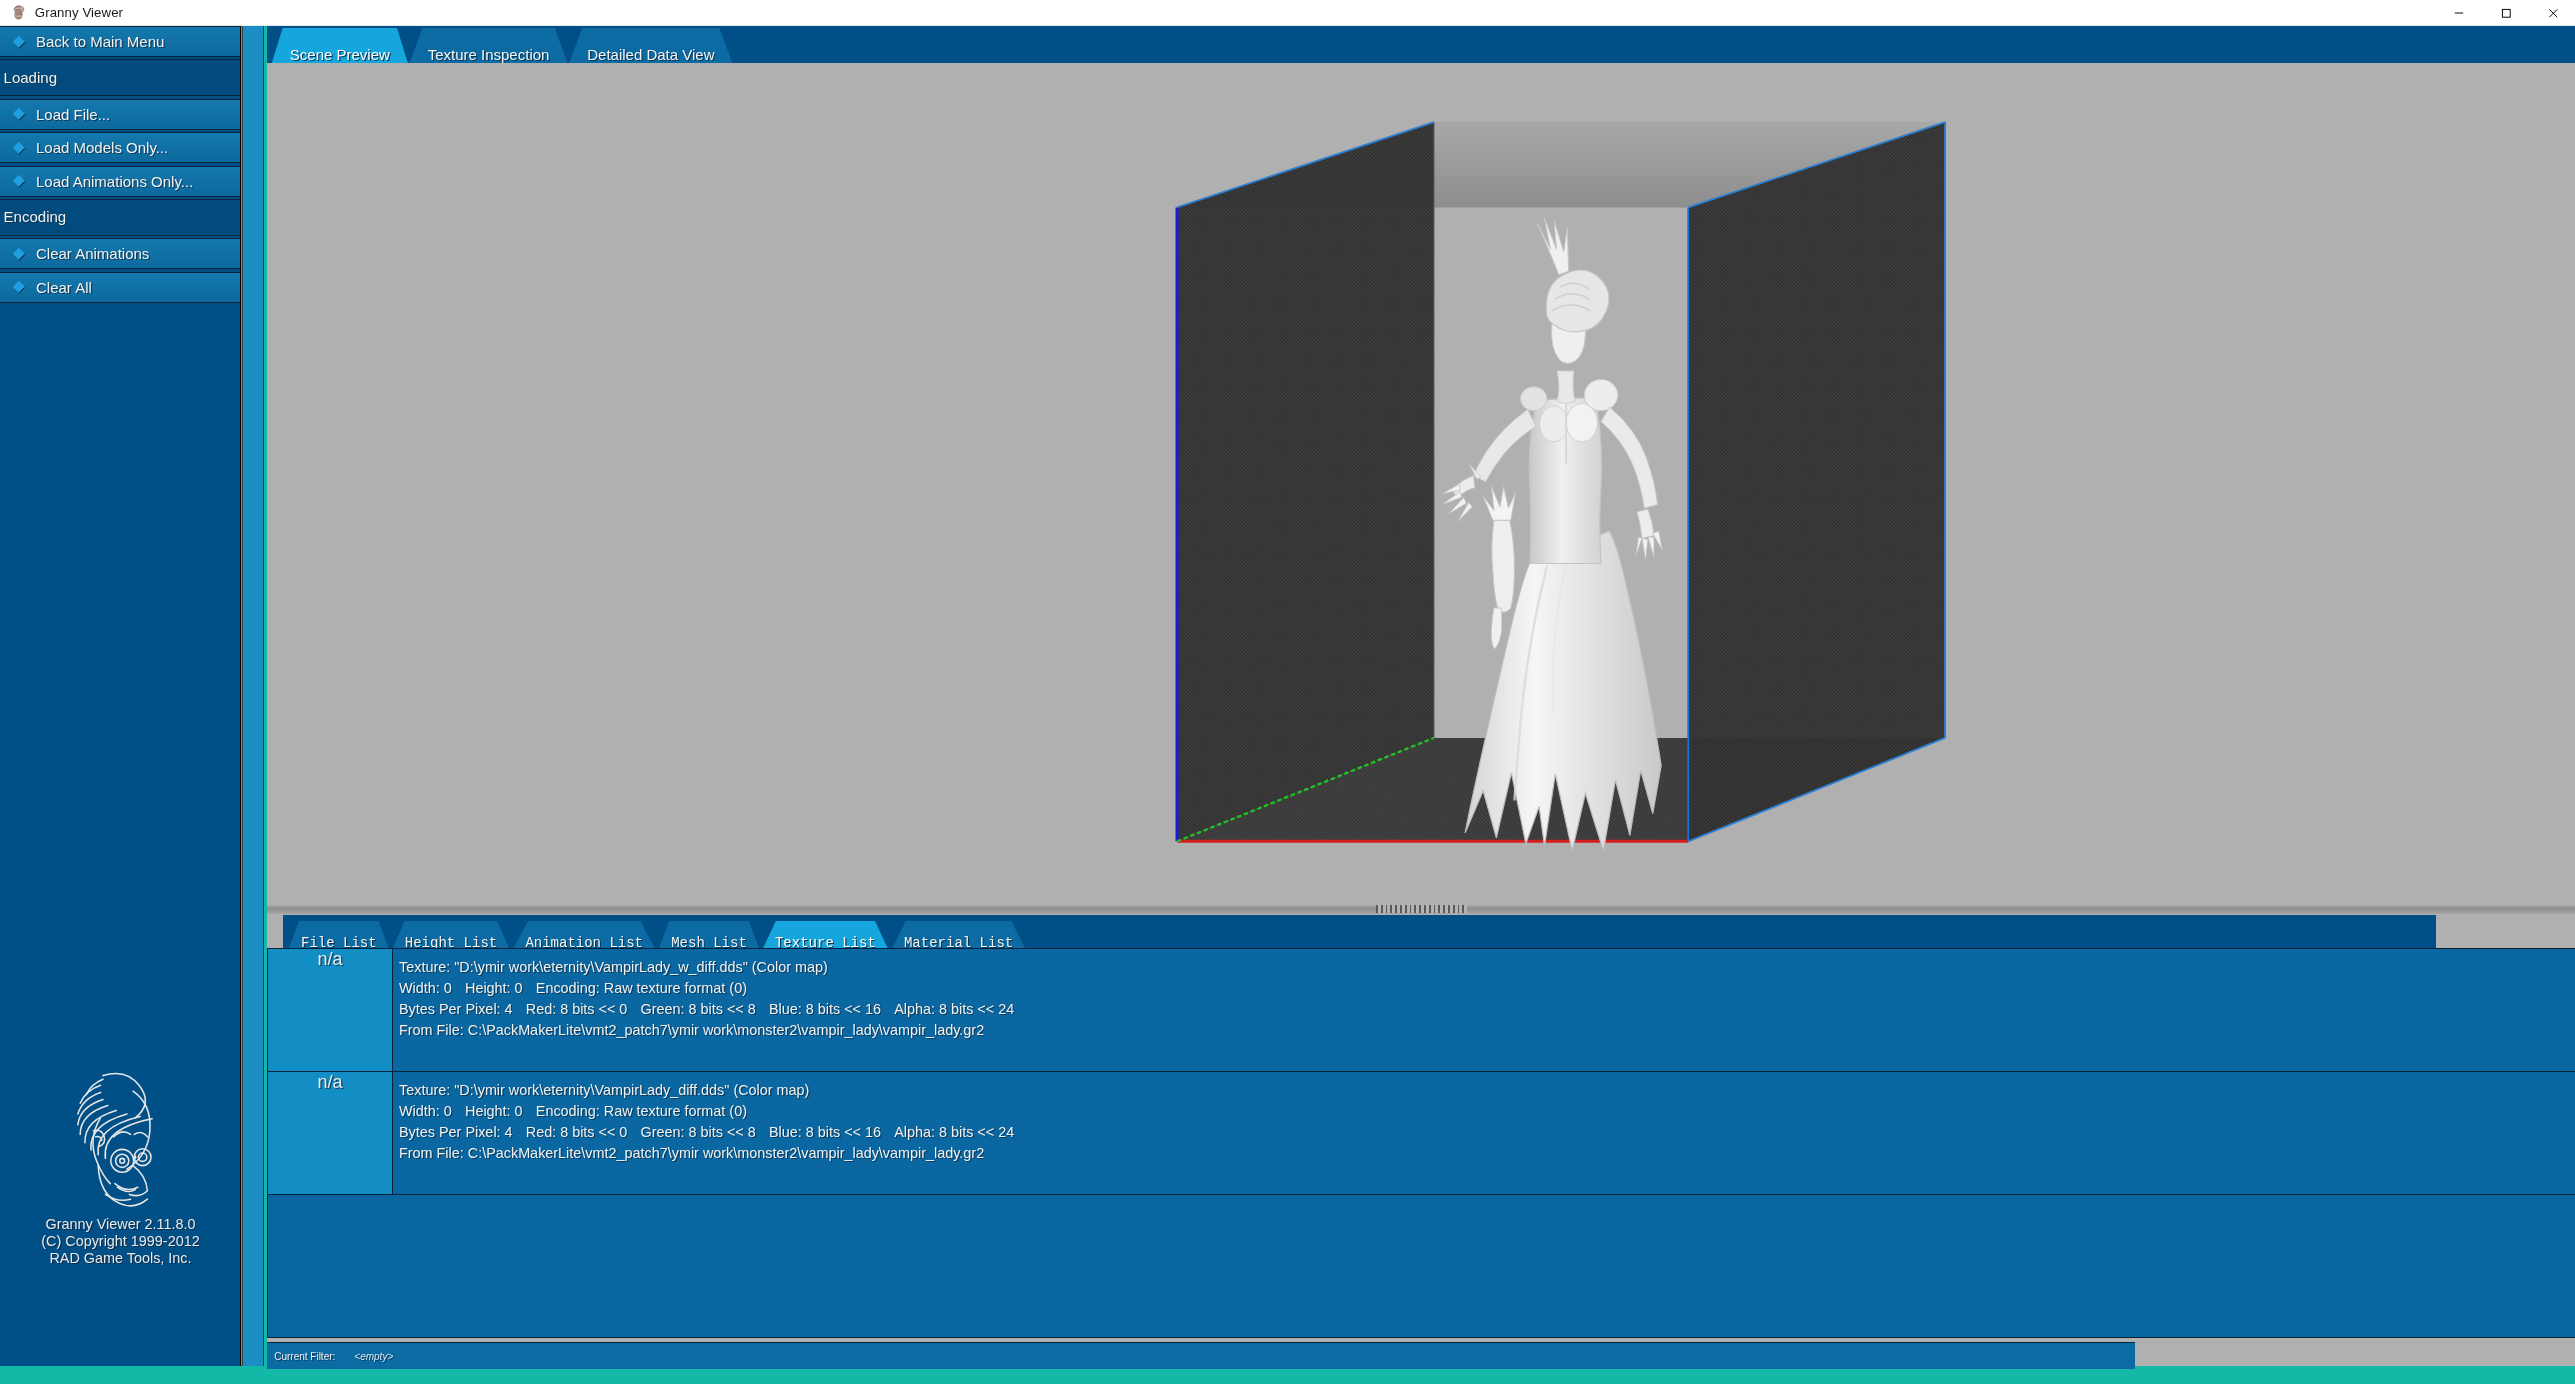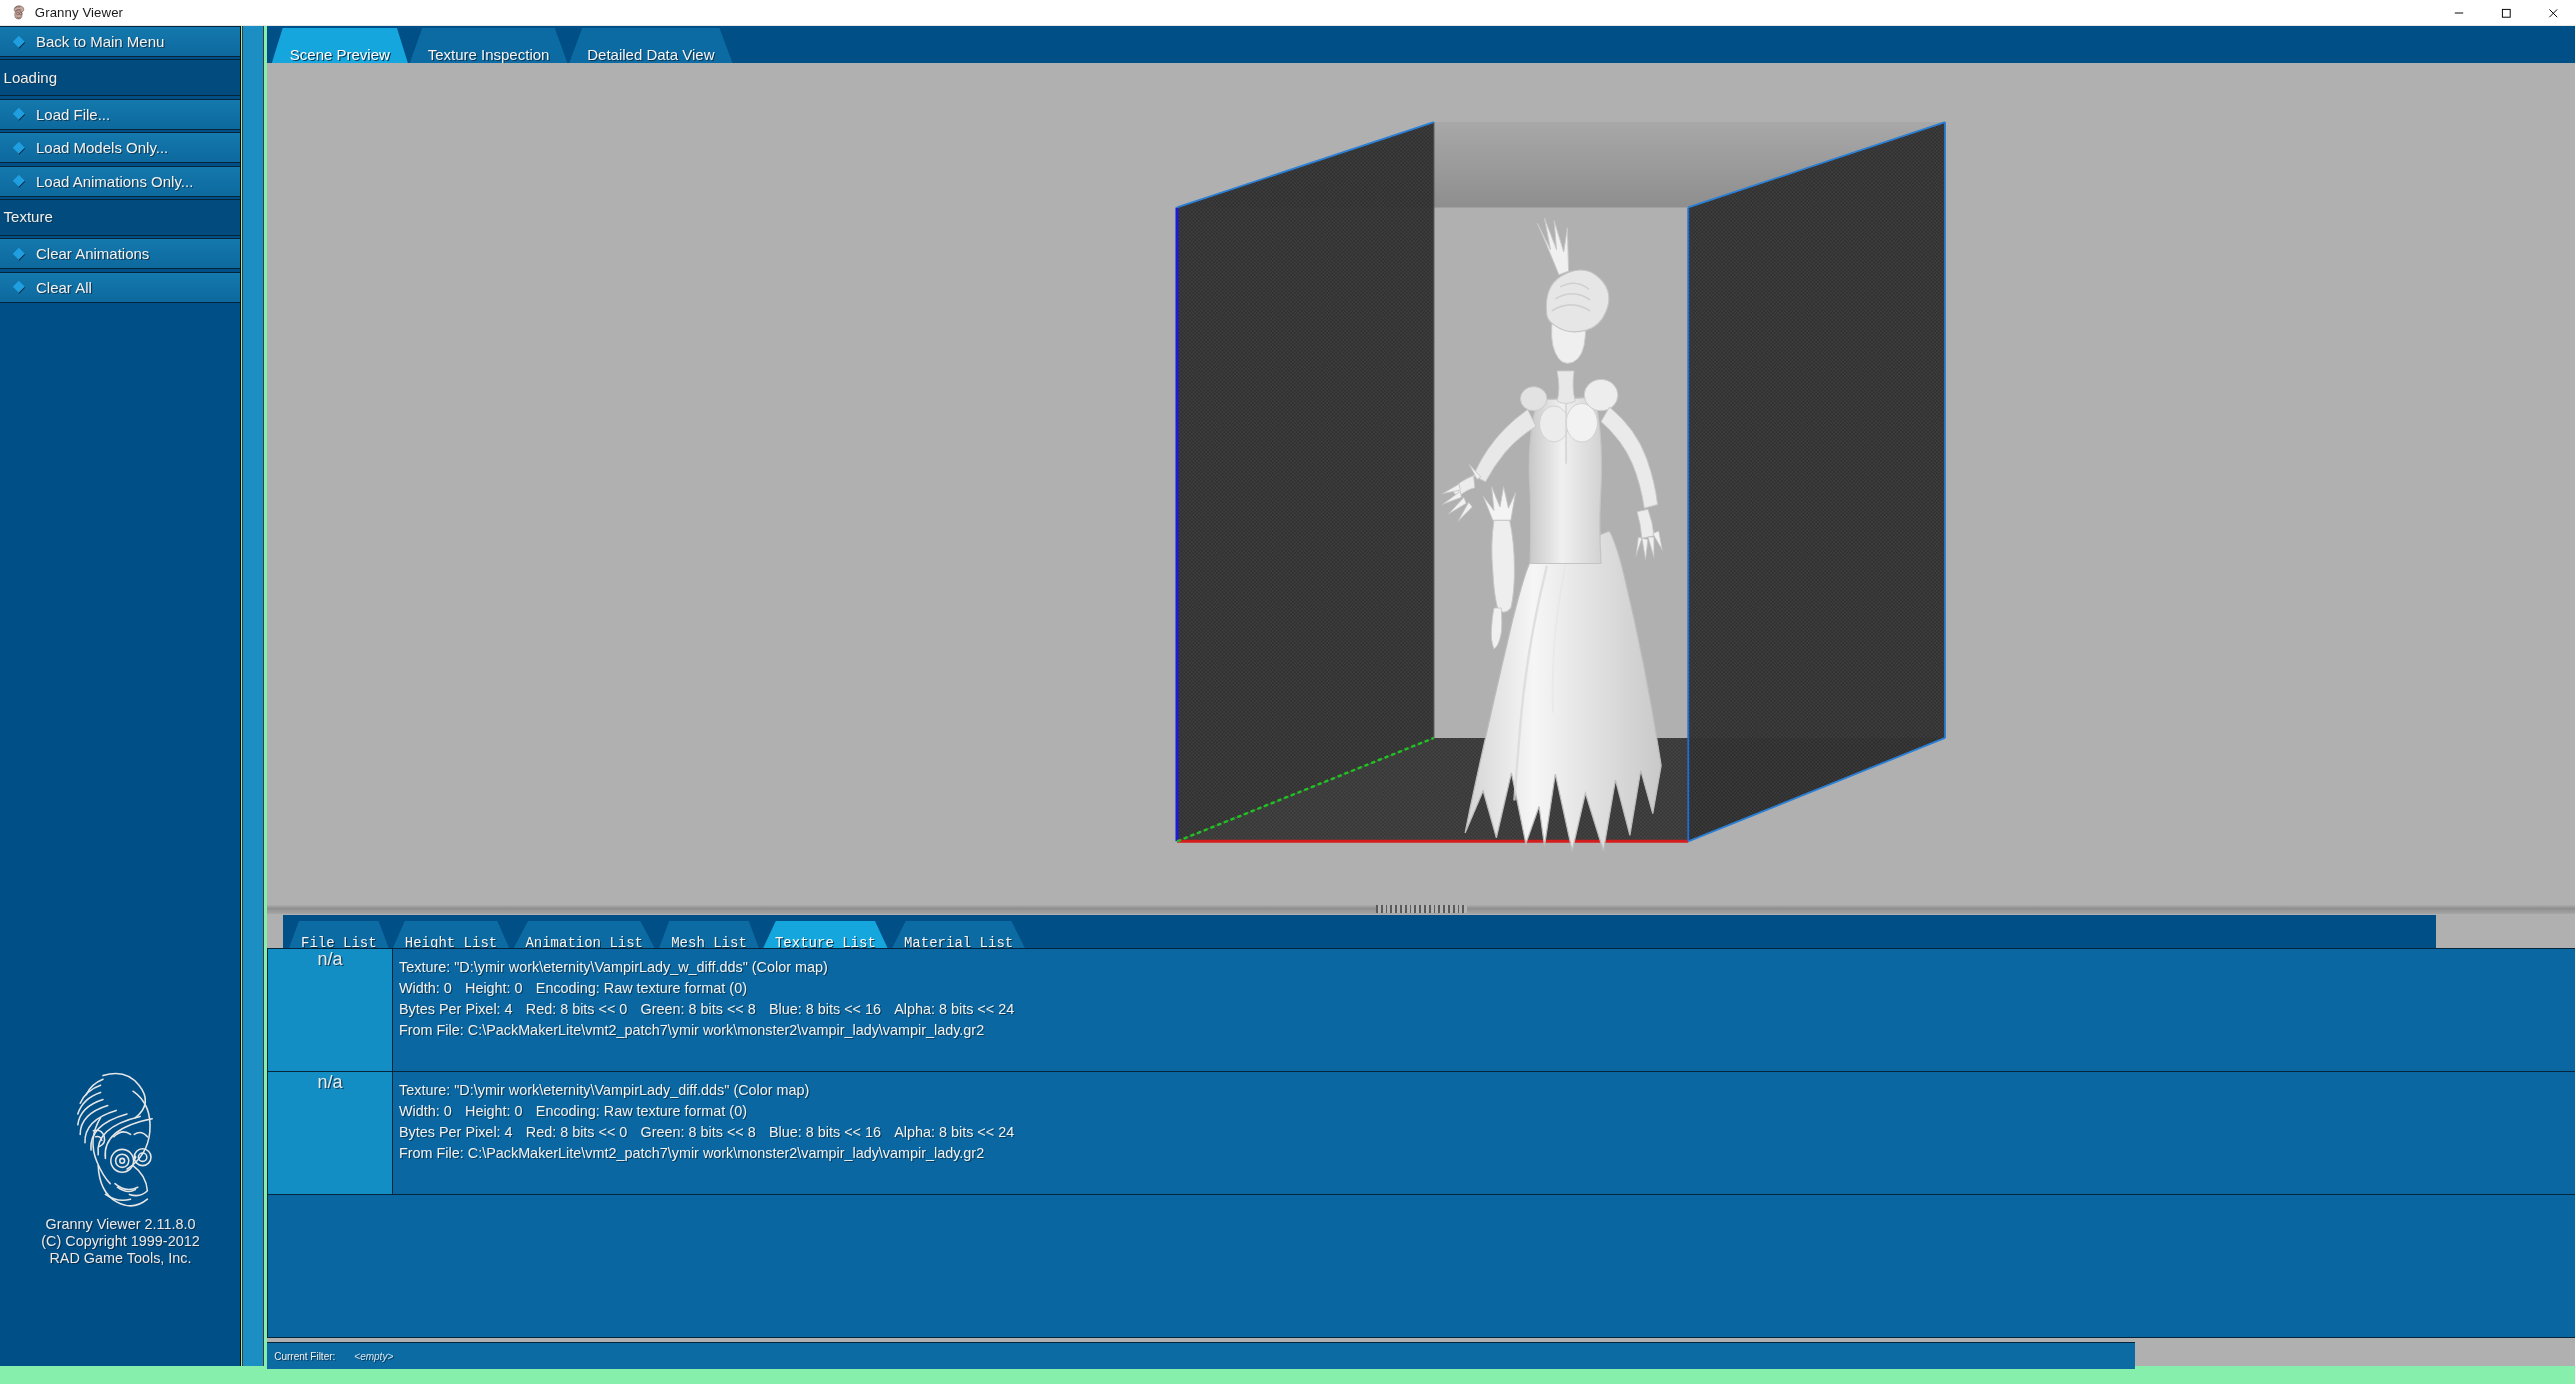--- a/index.html
+++ b/index.html
@@ -34,21 +34,21 @@
     width: 47px; height: 26px;
     display: flex; align-items: center; justify-content: center;
     color: #000;
   }
   .win-btn svg { display: block; }
 
   
   .app-body {
     position: absolute; left: 0; top: 26px;
     width: 2576px; height: 1359px;
-    background: #86efac;
+    background: #14b8a6;
   }
 
   
   .sidebar {
     position: absolute; left: 0; top: 0;
     width: 241px; height: 1340px;
     background: #004f87;
     border-right: 1.8px solid #000;
   }
   .side-scroll {
@@ -304,21 +304,21 @@
       <span class="bullet">
         <svg width="15.6" height="15.6" viewBox="0 0 26 26">
           <polygon points="13,3 23,13 13,23 3,13" fill="#1f9fe0"></polygon>
           <polygon points="13,23 23,13 23,15 13,25" fill="#0a2338"></polygon>
         </svg>
       </span>
       <span class="mlabel">Load Animations Only...</span>
     </div>
 
     <div class="menu-header">
-      <span>Texture</span>
+      <span>Encoding</span>
     </div>
 
     <div class="menu-item">
       <span class="bullet">
         <svg width="15.6" height="15.6" viewBox="0 0 26 26">
           <polygon points="13,3 23,13 13,23 3,13" fill="#1f9fe0"></polygon>
           <polygon points="13,23 23,13 23,15 13,25" fill="#0a2338"></polygon>
         </svg>
       </span>
       <span class="mlabel">Clear Animations</span>

